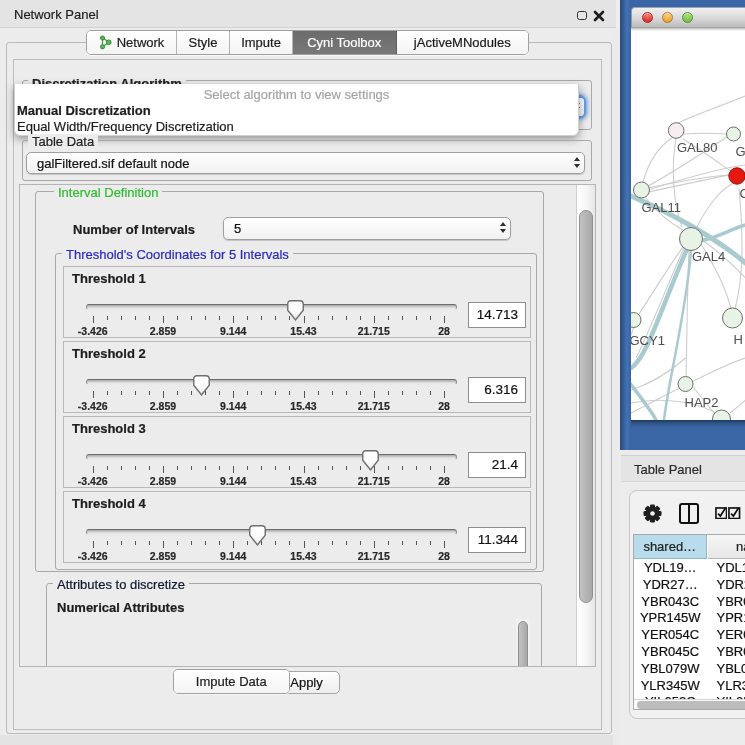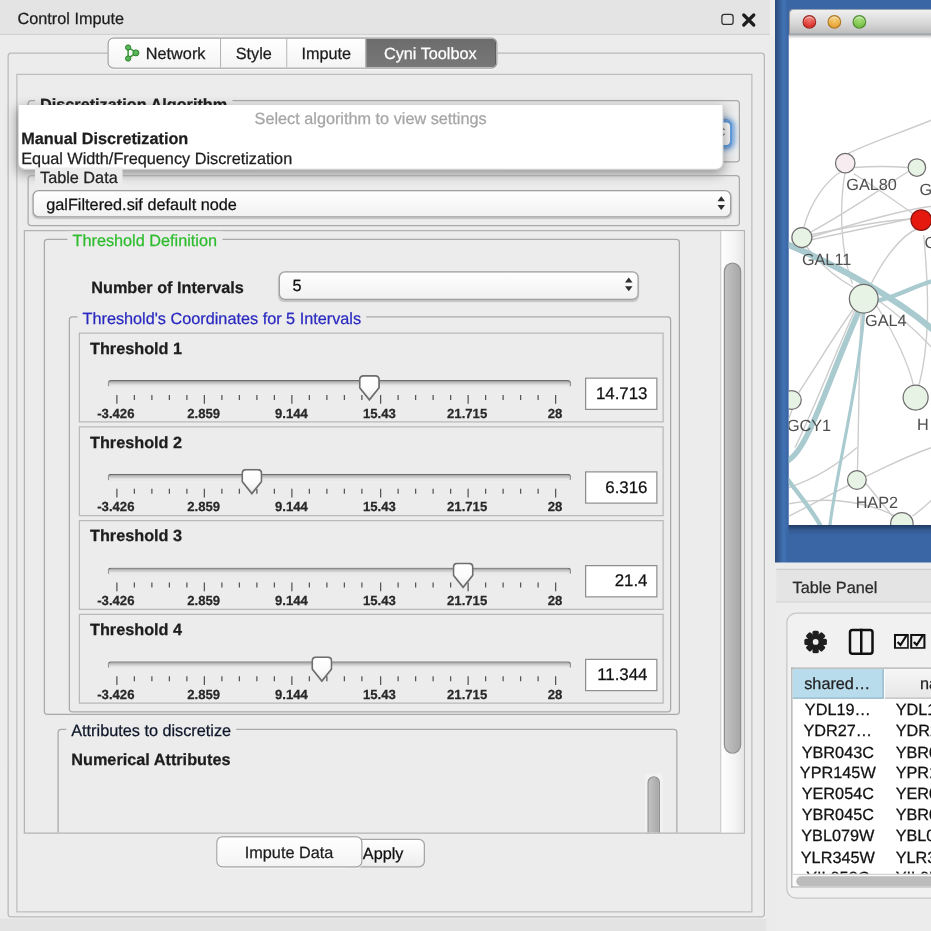--- a/index.html
+++ b/index.html
@@ -24,39 +24,40 @@
 .tick{position:absolute;width:1px;background:#555}
 .ticklbl{position:absolute;width:60px;text-align:center;font-size:10.5px;font-weight:bold;color:#282828}
 .thumb{position:absolute}
 .vfield{position:absolute;left:468px;width:58px;height:26px;background:#fff;border:1px solid #8e8e8e;font-size:13.5px;color:#111;text-align:right;padding:4px 7px 0 0}
 .scroll-v{position:absolute;background:linear-gradient(90deg,#ffffff,#f4f4f4 60%,#e6e6e6);border-left:1px solid #cfcfcf}
 .sthumb{position:absolute;border-radius:7px;background:linear-gradient(90deg,#c2c2c2,#a8a8a8);border:1px solid #909090}
 </style></head>
 <body>
 
 <div class="titlebar"></div>
-<div class="lbl" style="left:14px;top:7px">Control Impute</div>
+<div class="lbl" style="left:14px;top:7px">Network Panel</div>
 <div style="position:absolute;left:577px;top:10.5px;width:9.5px;height:9.5px;border:1.6px solid #2e2e2e;border-radius:2.5px"></div>
 <svg style="position:absolute;left:593px;top:10px" width="12" height="12" viewBox="0 0 12 12">
     <path d="M2,2 L10,10 M10,2 L2,10" stroke="#1d1d1d" stroke-width="2.6" stroke-linecap="round"></path>
   </svg>
 <div style="position:absolute;left:5.5px;top:42px;width:606px;height:692px;border:1px solid #b9b9b9;border-radius:3px;background:#ececec"></div>
 <div style="position:absolute;left:12.5px;top:59px;width:589px;height:671px;border:1px solid #bdbdbd;background:#ececec"></div>
 <div class="tabctl" style="left:86px;top:29.5px;height:25px">
 <div class="seg" style="width:90px"><svg width="13" height="15" viewBox="0 0 13 15" style="margin-right:5px">
         <line x1="3.5" y1="4" x2="3.5" y2="11" stroke="#3f9e3f" stroke-width="1.3"></line>
         <line x1="4.5" y1="3.5" x2="9" y2="6.5" stroke="#3f9e3f" stroke-width="1.3"></line>
         <line x1="4.5" y1="11" x2="9" y2="8" stroke="#3f9e3f" stroke-width="1.3"></line>
         <circle cx="3.5" cy="3" r="2.1" fill="#57b657" stroke="#2e7d2e" stroke-width="0.8"></circle>
         <circle cx="3.5" cy="11.8" r="2.1" fill="#57b657" stroke="#2e7d2e" stroke-width="0.8"></circle>
         <circle cx="9.7" cy="7.3" r="2.4" fill="#57b657" stroke="#2e7d2e" stroke-width="0.8"></circle>
       </svg>Network</div>
 <div class="seg" style="width:53px">Style</div>
 <div class="seg" style="width:63px">Impute</div>
 <div class="seg sel" style="width:103.5px">Cyni Toolbox</div>
+<div class="seg" style="width:131.5px">jActiveMNodules</div>
 </div>
 <div class="tbox" style="left:22px;top:80px;width:570px;height:50px"></div>
 <div class="ttitle b" style="left:28px;top:76px;color:#222">Discretization Algorithm</div>
 <div class="combo" style="left:26px;top:95px;width:559px;height:23px"></div>
 <div style="position:absolute;left:564px;top:95.5px;width:22px;height:22px;border:2.5px solid #639ee0;border-radius:5px;box-shadow:0 0 4px 1.5px rgba(90,150,220,.85)"></div>
 <div class="arrows" style="left:572px;top:100px">
     <div class="au"></div>
     <div class="ad"></div>
   </div>
 <div style="position:absolute;left:14px;top:84px;width:565px;height:52px;background:#fff;border-radius:0 0 6px 6px;box-shadow:0 3px 9px rgba(0,0,0,.38);border:1px solid #d0d0d0;border-top:none"></div>
@@ -69,21 +70,21 @@
     <span class="ctext">galFiltered.sif default node</span>
   </div>
 <div class="arrows" style="left:572.5px;top:157px">
     <div class="au"></div>
     <div class="ad"></div>
   </div>
 <div style="position:absolute;left:19px;top:184px;width:577px;height:483px;border:1px solid #b4b4b4;background:#ececec;"></div>
 <div class="scroll-v" style="left:576px;top:185px;width:19px;height:481px"></div>
 <div class="sthumb" style="left:578.5px;top:210px;width:14px;height:393px"></div>
 <div class="tbox" style="left:35px;top:191px;width:509px;height:381px"></div>
-<div class="ttitle" style="left:54px;top:184.5px;color:#2ebc2e">Threshold Definition</div>
+<div class="ttitle" style="left:54px;top:184.5px;color:#2ebc2e">Interval Definition</div>
 <div class="lbl b" style="left:73px;top:222px">Number of Intervals</div>
 <div class="combo" style="left:223px;top:217px;width:288px;height:23px">
     <span class="ctext">5</span>
   </div>
 <div class="arrows" style="left:498.5px;top:222px">
     <div class="au"></div>
     <div class="ad"></div>
   </div>
 <div class="tbox" style="left:55px;top:253px;width:482px;height:317px"></div>
 <div class="ttitle" style="left:62px;top:246.5px;color:#2a2ac0">Threshold's Coordinates for 5 Intervals</div>

